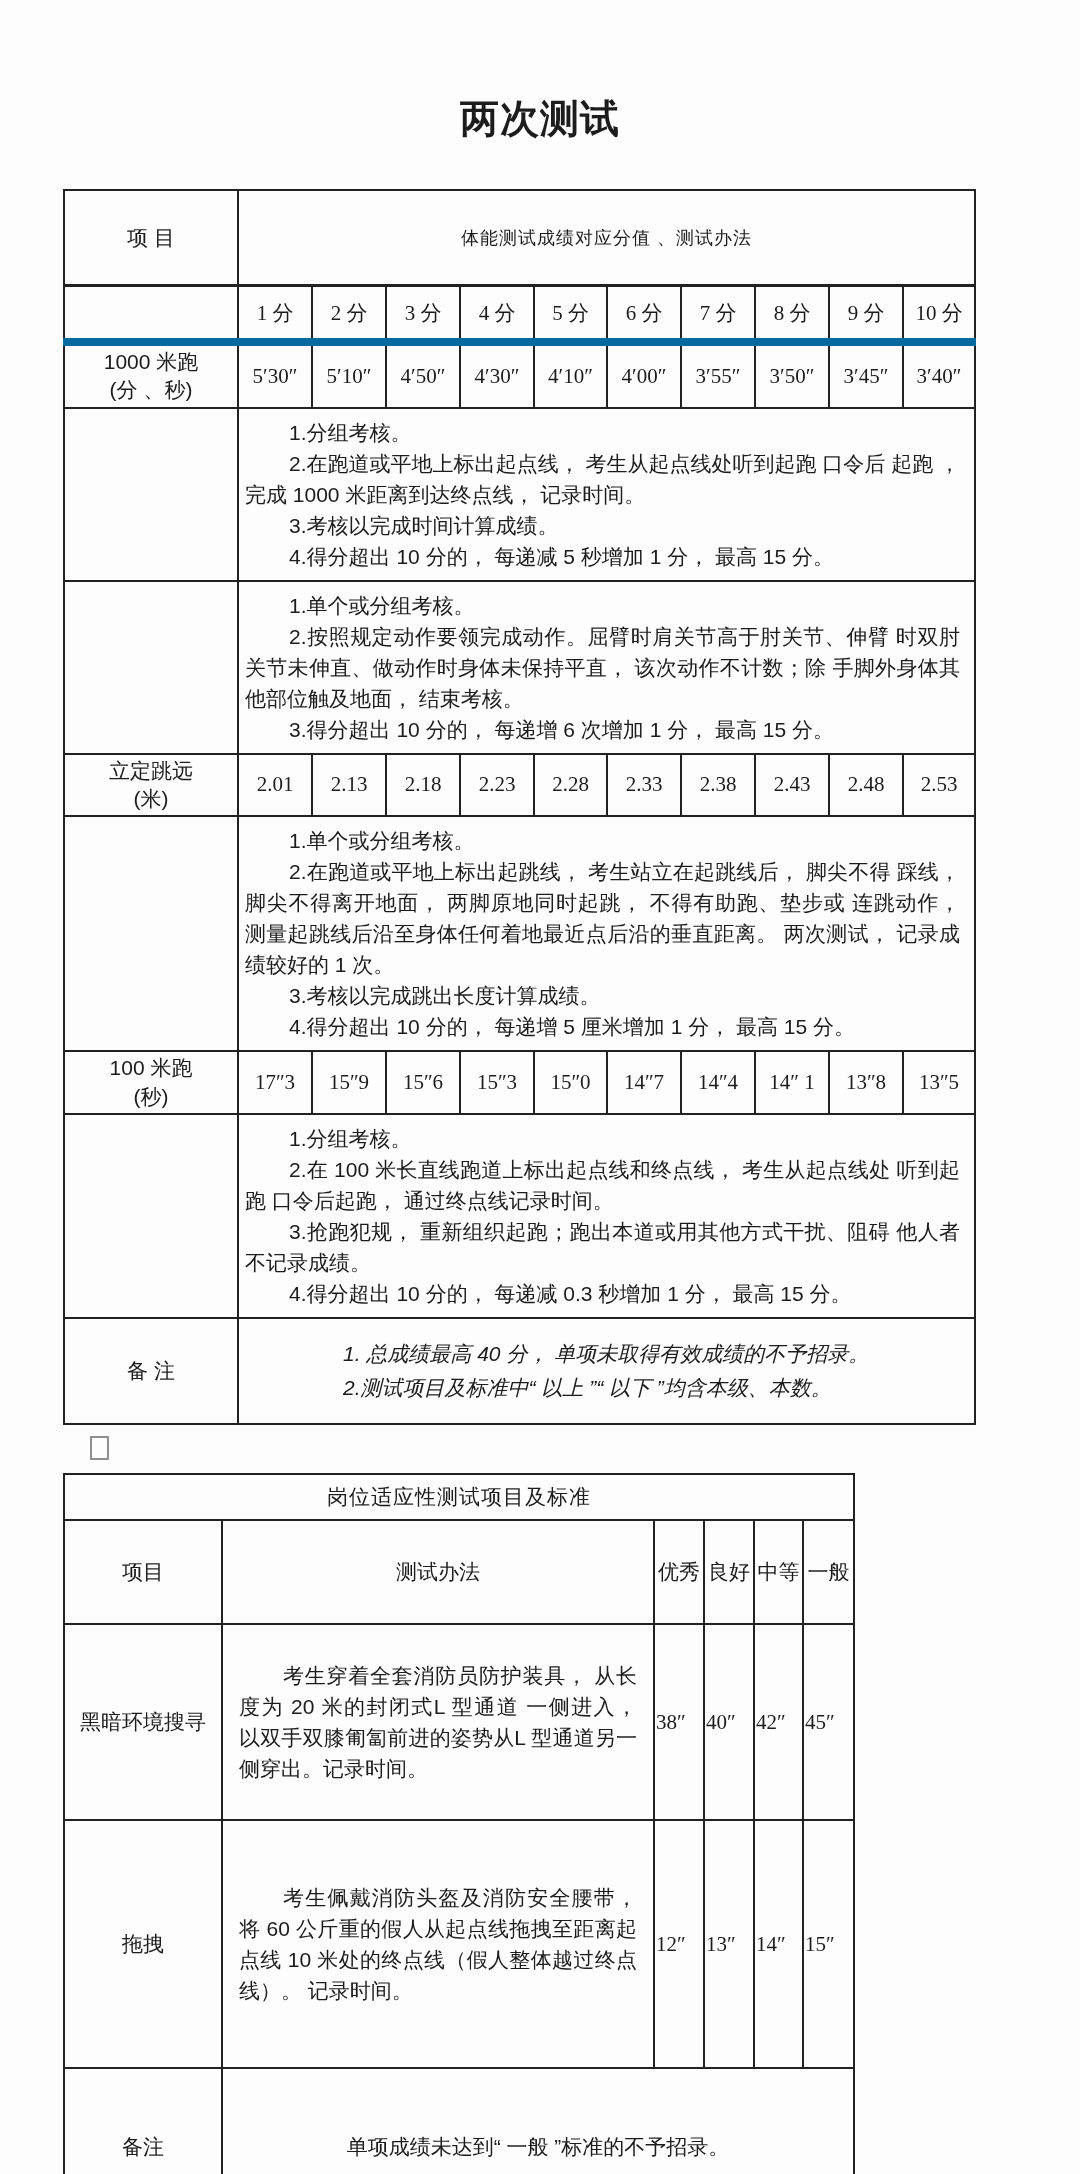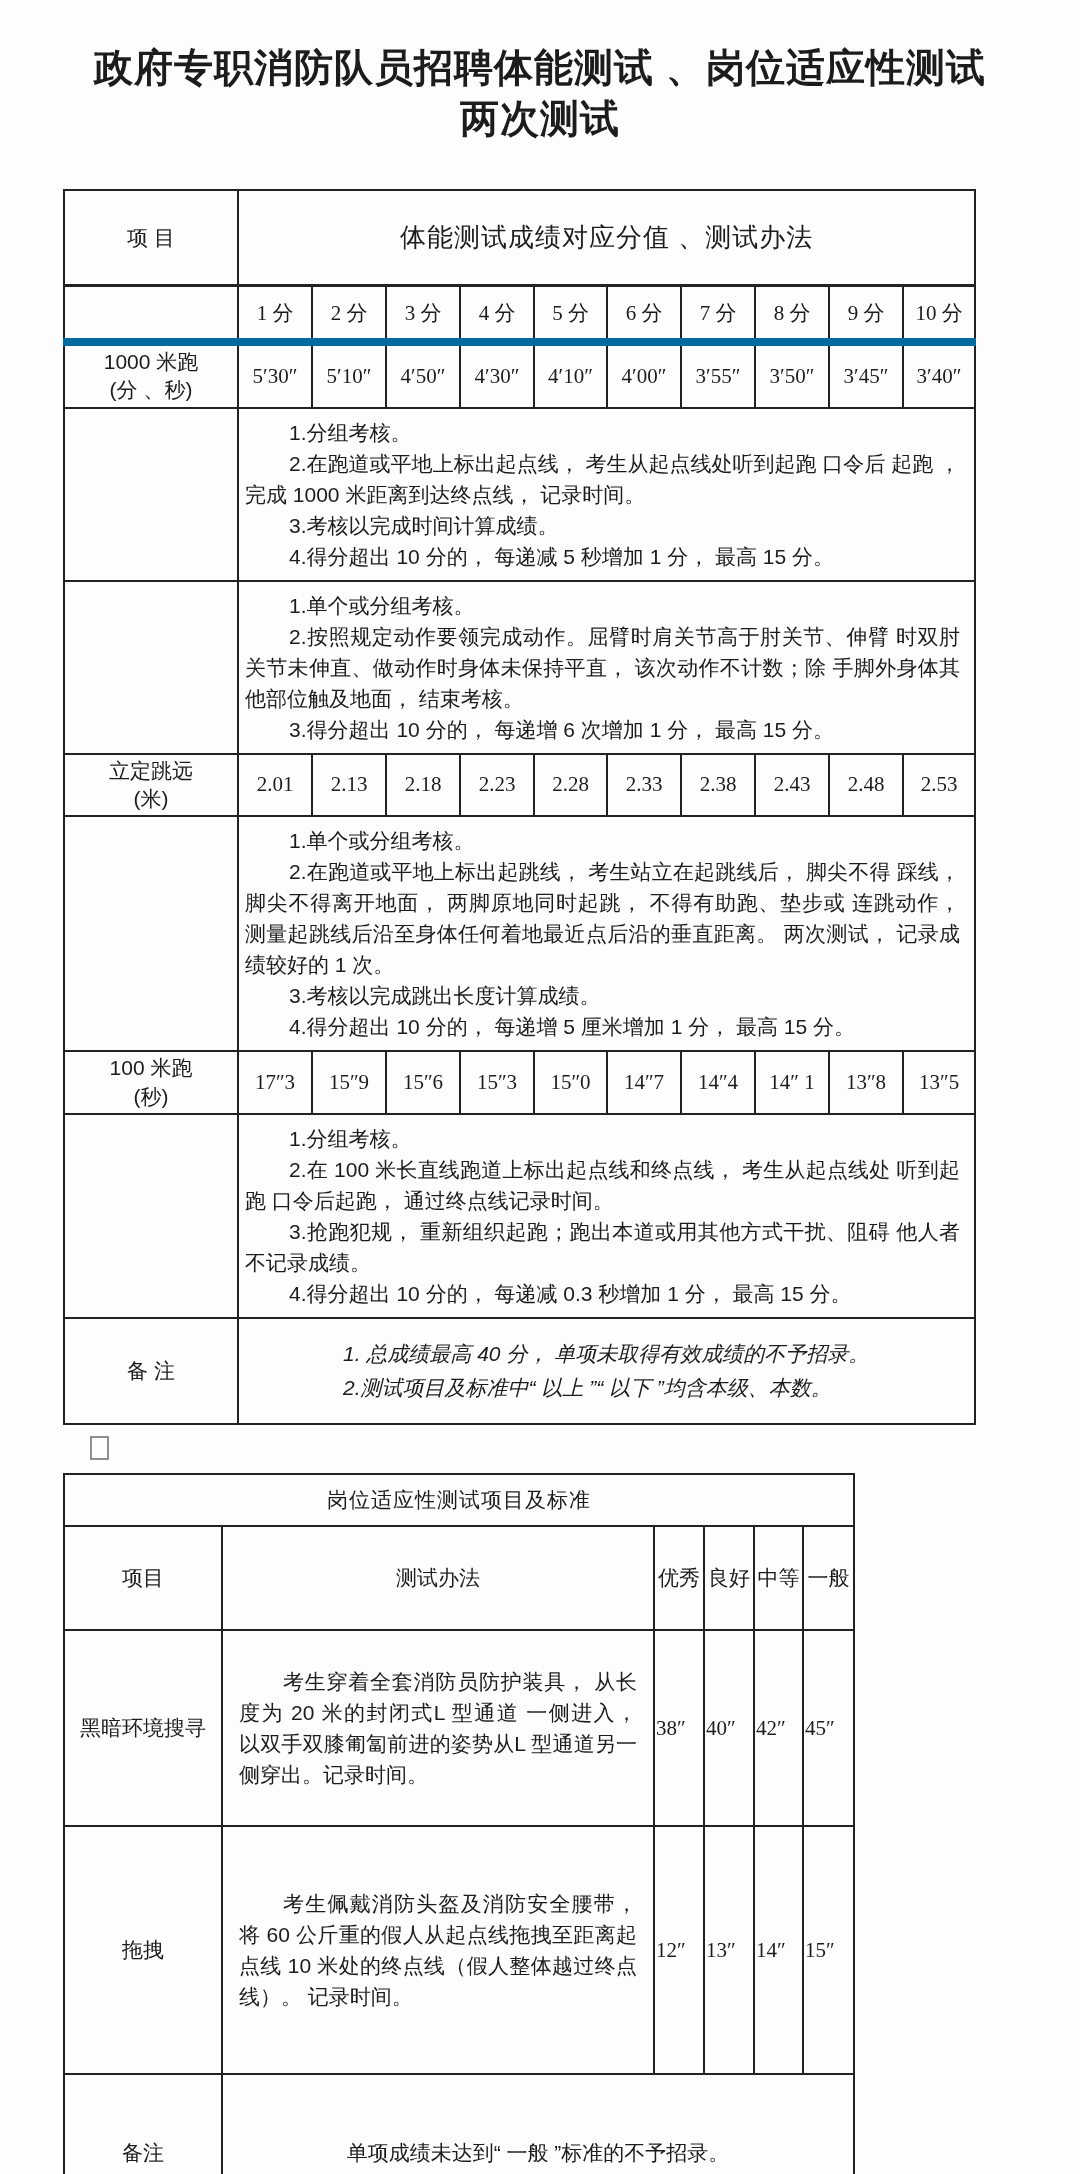--- a/index.html
+++ b/index.html
@@ -26,21 +26,21 @@
   .t1 tr.hdr td{border-bottom:3px solid #222;}
   .t1 tr.scores td{border-bottom:8px solid #0369a1;}
   .lbl{
     text-align:center;
     font-size:21px;
     line-height:1.35;
     padding:2px 4px;
   }
   .merged-head{
     text-align:center;
-    font-size:26px;
+    font-size:18px;
     letter-spacing:1px;
   }
   .num{
     font-family:"Liberation Serif", serif;
     font-size:21px;
     text-align:center;
     padding:2px 1px;
     white-space:nowrap;
   }
   .method{
@@ -90,21 +90,21 @@
     border:2px solid #8f8f8f;
     background:#fdfdfd;
   }
   .between{margin:11px 0 13px 90px;line-height:0;}
 </style>
 </head>
 <body>
 
 <div class="doc">
 
-  <h1 class="title"><span>政府专职消防队员招聘体能测试 、岗位适应性测试</span><br><span>两次测试</span></h1>
+  <h1 class="title"><br><span>两次测试</span></h1>
 
   <table class="t1">
     <colgroup>
       <col style="width:174px">
       <col style="width:74px">
         <col style="width:74px">
         <col style="width:74px">
         <col style="width:74px">
         <col style="width:73px">
       <col style="width:74px">
@@ -234,21 +234,21 @@
     <colgroup>
       <col style="width:158px">
       <col style="width:432px">
       <col style="width:50px">
         <col style="width:50px">
         <col style="width:49px">
         <col style="width:51px">
     </colgroup>
 
     <tbody>
-        <tr style="height:52px">
+        <tr style="height:46px">
       <td class="tbl-title" colspan="6">岗位适应性测试项目及标准</td>
     </tr>
 
     <tr style="height:104px">
       <td class="grade">项目</td>
       <td class="grade">测试办法</td>
       <td class="grade">优秀</td>
       <td class="grade">良好</td>
       <td class="grade">中等</td>
       <td class="grade">一般</td>

